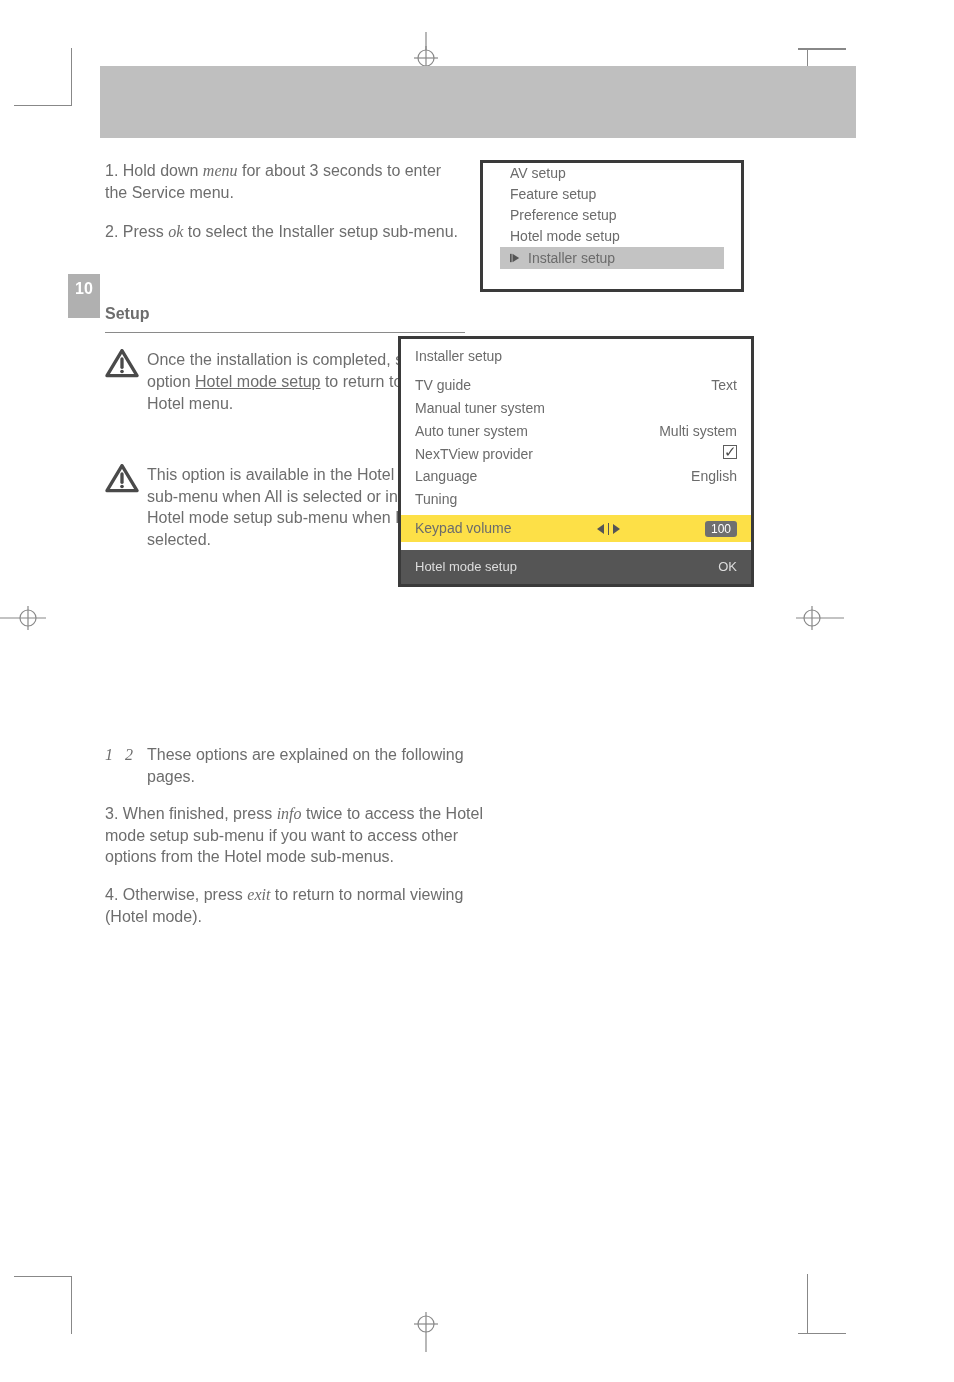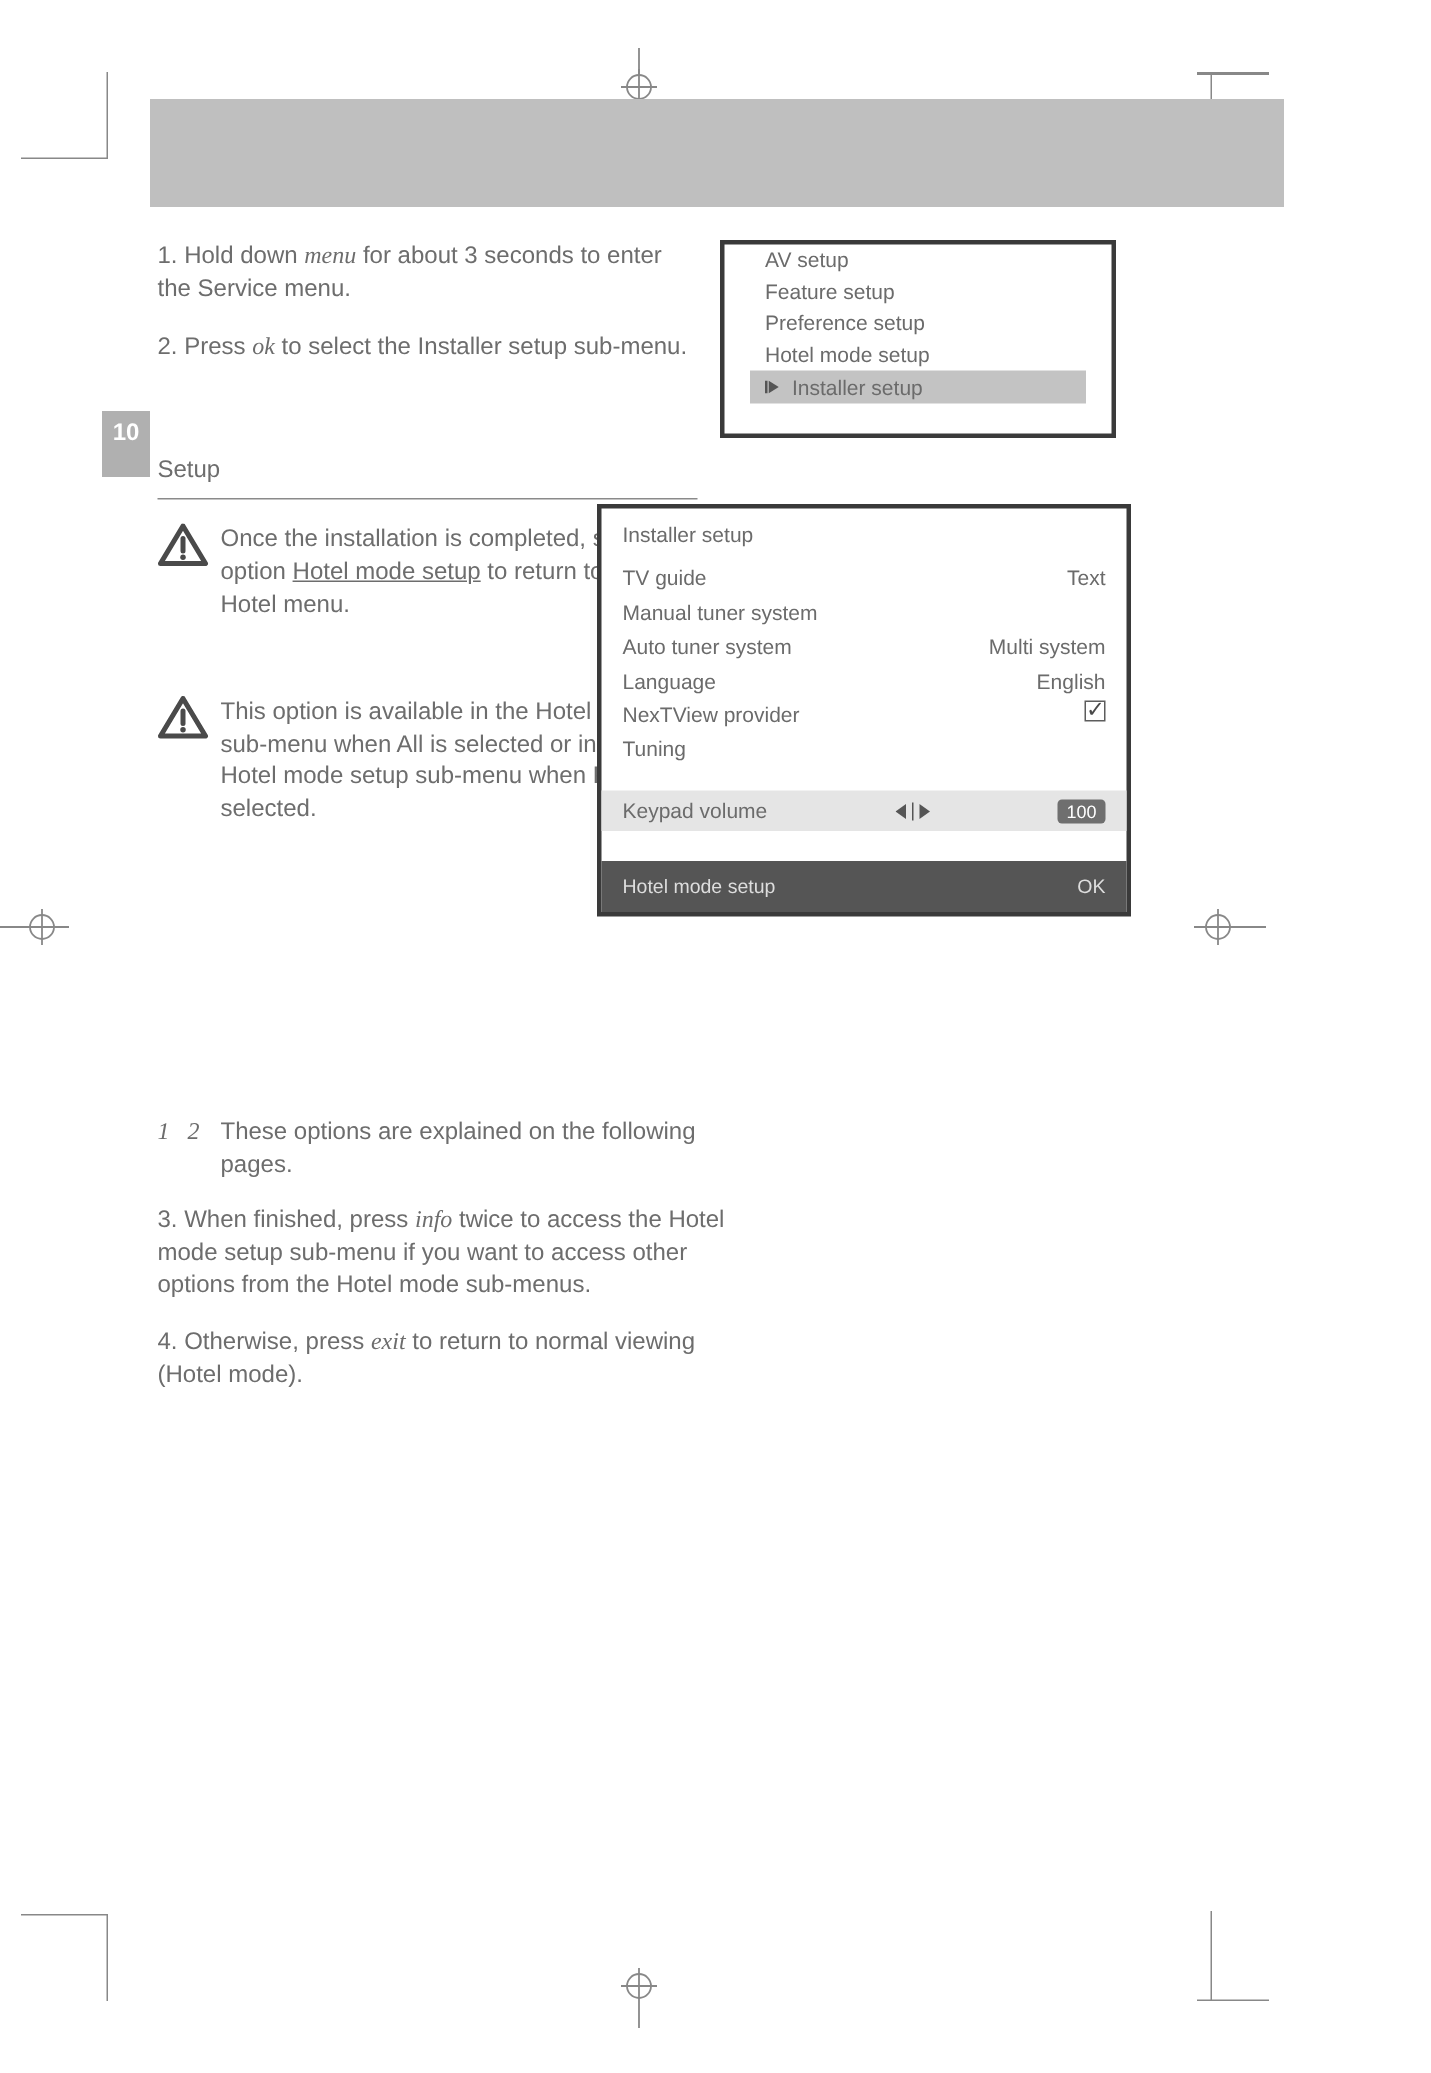--- a/index.html
+++ b/index.html
@@ -51,21 +51,21 @@
     position: absolute; top: 336px; left: 398px; width: 356px;
     border: 3px solid #3a3a3a; background:#fff;
     font-size: 14px; color:#6b6b6b;
   }
   .osd2-body { padding: 8px 14px 4px 14px;}
   .osd2-title { margin-bottom:8px;}
   .osd2-rows { }
   .osd2-row { display:flex; justify-content:space-between; padding:2px 0;}
   .chk { display:inline-block; width:14px; height:14px; border:1.5px solid #5d5d5d; position:relative;}
   .chk.on::after { content:"✓"; position:absolute; top:-4px; left:0; font-size:15px; color:#4a4a4a;}
-  .osd2-sel { background:#e5e5e5; margin:16px -14px; padding:4px 14px; display:flex; align-items:center; justify-content:space-between;}
+  .osd2-sel { background:#fde047; margin:4px -14px; padding:4px 14px; display:flex; align-items:center; justify-content:space-between;}
   .osd2-sel .arrows { display:flex; align-items:center; gap:3px;}
   .vol-badge { background:#6f6f6f; color:#fff; padding:0 6px; border-radius:3px; font-size:12px;}
   .osd2-foot { background:#555; color:#ddd; padding:8px 14px; font-size:13px; display:flex; justify-content:space-between;}
   .section2 { position:absolute; top:744px; left:105px; width:400px;}
   .lower-para { margin-bottom: 16px;}
   .flex-line { display:flex; align-items:baseline; gap:6px;}
   svg.warn { width:34px; height:30px;}
   svg.reg { position:absolute;}
 </style>
 </head>
@@ -104,21 +104,21 @@
 <div class="page-num-box">10</div>
 
 <div class="content-left">
   <p class="para">
     <span>1. Hold down </span><span class="it">menu</span><span> for about 3 seconds to enter the Service menu.</span>
   </p>
   <p class="para">
     <span>2. Press </span><span class="it">ok</span><span> to select the Installer setup sub-menu.</span>
   </p>
 
-  <p class="para" style="font-weight:400; margin-top:60px;">Setup</p>
+  <p class="para" style="font-weight:700; margin-top:60px;">Setup</p>
   <hr style="border:none;border-top:1.5px solid #8a8a8a; margin:-10px 0 16px 0;">
 
   <div class="note-row">
     <div class="note-icon">
       <svg class="warn" viewBox="0 0 40 36">
           <path d="M20 2 L38 32 L2 32 Z" fill="none" stroke="#4a4a4a" stroke-width="4" stroke-linejoin="round"></path>
           <line x1="20" y1="12" x2="20" y2="22" stroke="#4a4a4a" stroke-width="4" stroke-linecap="round"></line>
           <circle cx="20" cy="27" r="2.2" fill="#4a4a4a"></circle>
         </svg>
     </div>
@@ -166,26 +166,26 @@
         </div>
       <div class="osd2-row">
           <span>Manual tuner system</span>
           <span></span>
         </div>
       <div class="osd2-row">
           <span>Auto tuner system</span>
           <span>Multi system</span>
         </div>
       <div class="osd2-row">
+          <span>NexTView provider</span>
+          <span class="chk on"></span>
+        </div>
+      <div class="osd2-row">
           <span>Language</span>
           <span>English</span>
-        </div>
-      <div class="osd2-row">
-          <span>NexTView provider</span>
-          <span class="chk on"></span>
         </div>
       <div class="osd2-row">
           <span>Tuning</span>
           <span></span>
         </div>
     </div>
     <div class="osd2-sel">
       <span>Keypad volume</span>
       <span class="arrows">
         <svg width="8" height="10" viewBox="0 0 8 10">

